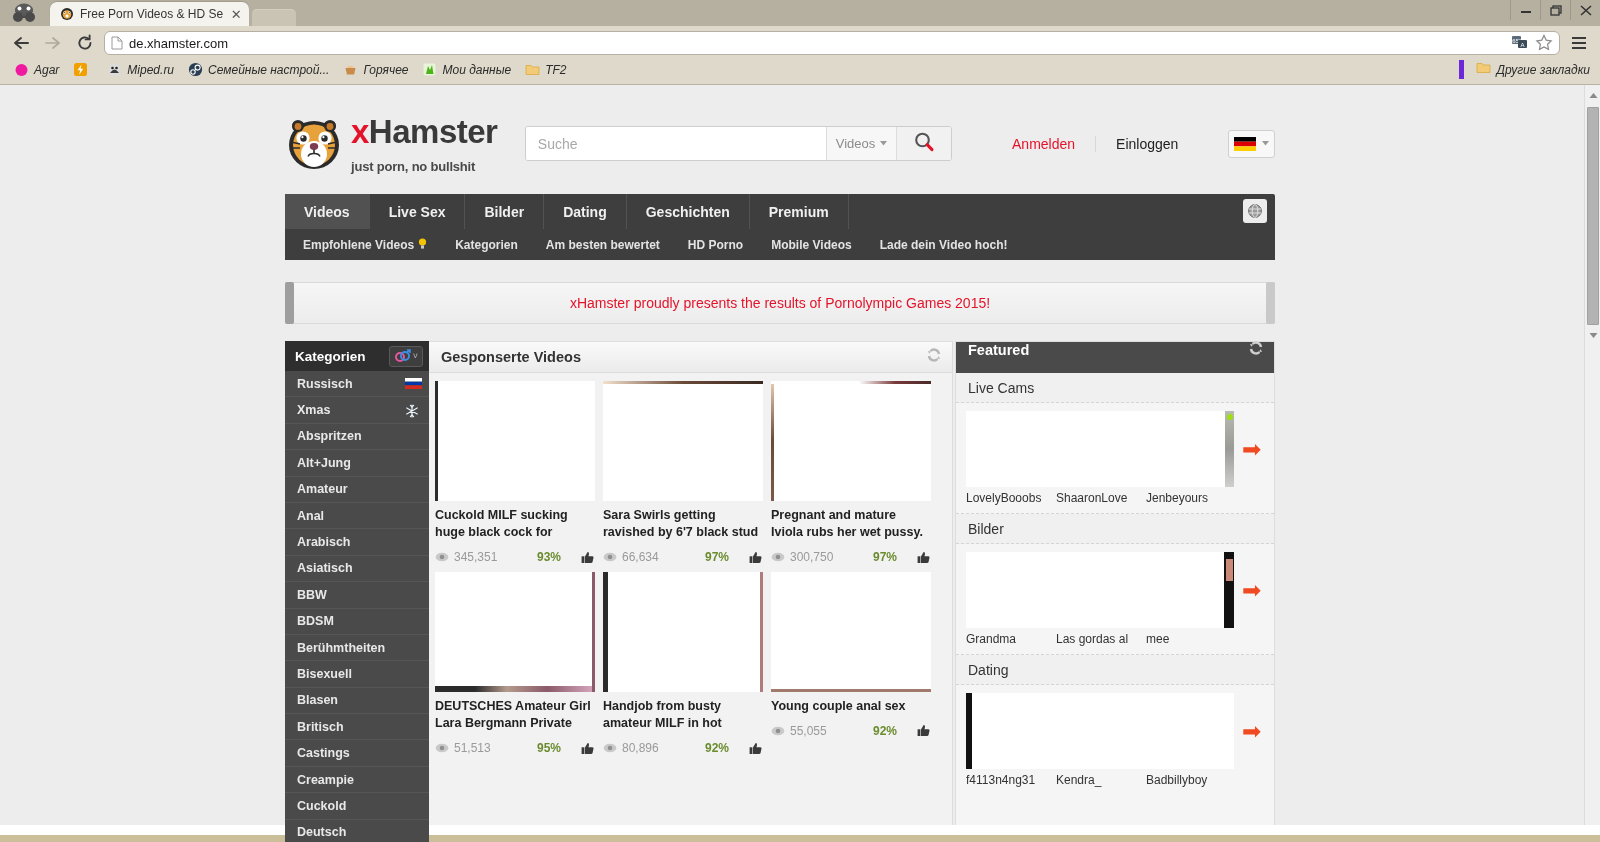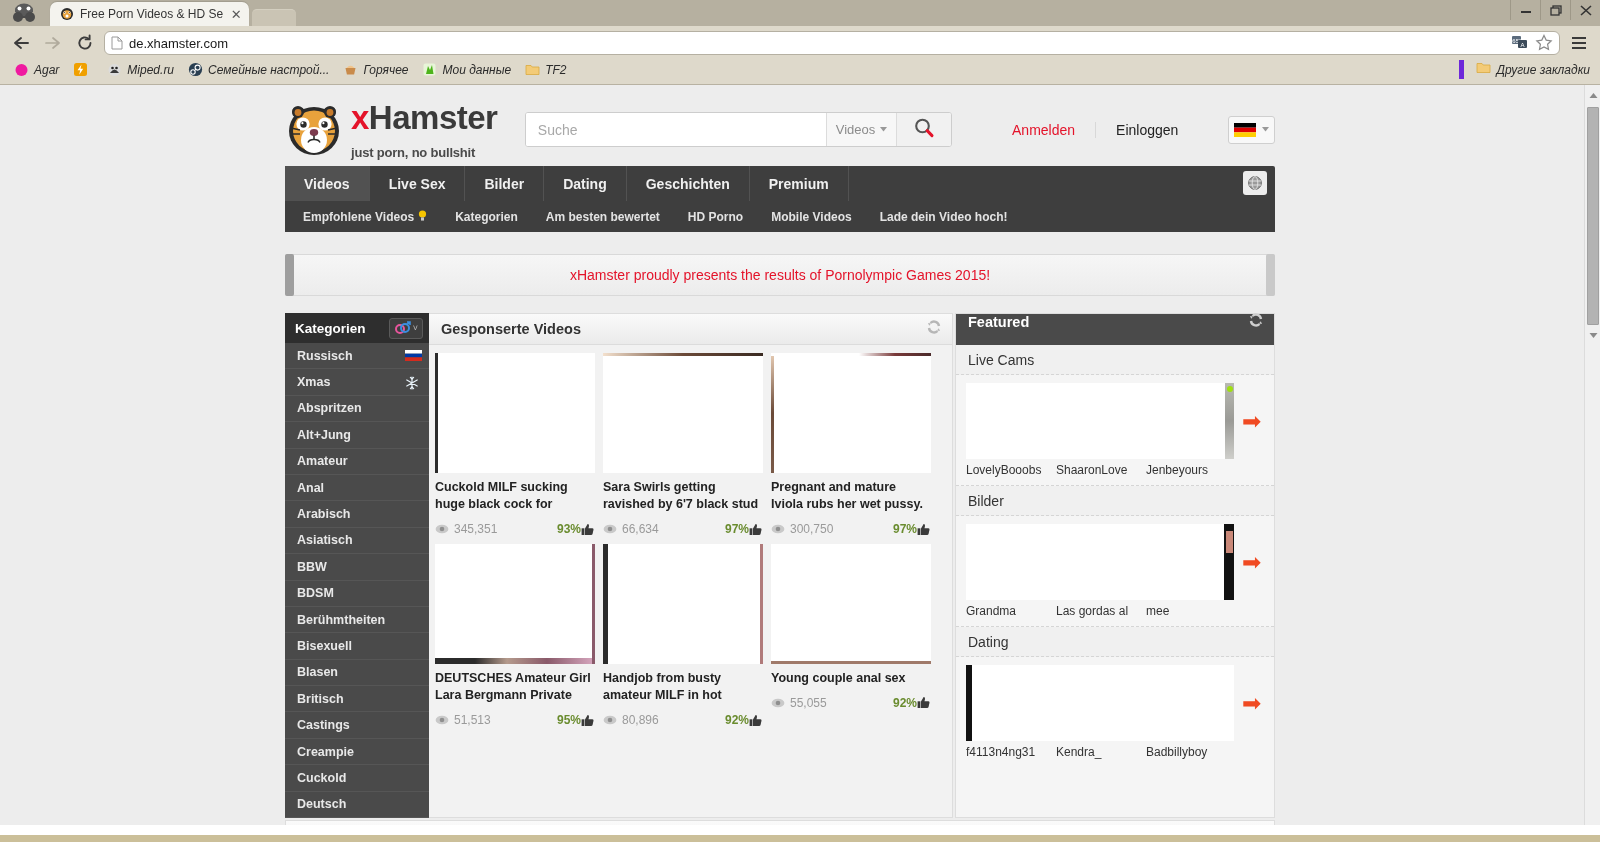--- a/index.html
+++ b/index.html
@@ -98,21 +98,21 @@
     background: #ededed; overflow: hidden;
   }
   .page-inner { position: relative; width: 1585px; height: 740px; }
 
   .site {
     position: absolute; left: 285px; top: 0; width: 990px;
   }
 
   
   .site-header {
-    height: 81px; display: flex; align-items: center; gap: 12px;
+    height: 109px; display: flex; align-items: center; gap: 12px;
     padding-top: 8px;
   }
   .logo { display: flex; align-items: center; gap: 8px; width: 255px; }
   .logo-mark { width: 58px; height: 55px; flex: 0 0 58px; }
   .logo-text { line-height: 1; }
   .logo-word { font-size: 33px; font-weight: bold; color: #3a3a3a; letter-spacing: -0.5px; }
   .logo-word .x { color: #e4132a; }
   .logo-tag { font-size: 13px; font-weight: bold; color: #4a4a4a; margin-top: 12px; letter-spacing: -0.2px; }
 
   .searchbox {
@@ -232,21 +232,21 @@
   .vid-title {
     font-size: 12.5px; font-weight: bold; color: #222; line-height: 1.35;
     margin-top: 6px; height: 34px; overflow: hidden;
   }
   .vid-title.short { height: auto; }
   .vid-meta {
     display: flex; align-items: flex-end; justify-content: space-between;
     margin-top: 5px; height: 18px;
   }
   .vid-views { display: flex; align-items: center; gap: 5px; color: #9a9a9a; font-size: 12px; }
-  .vid-rate { display: flex; align-items: center; gap: 0; }
+  .vid-rate { display: flex; align-items: center; gap: 20px; }
   .vid-pct { color: #6a8c2f; font-size: 12px; font-weight: bold; }
 
   
   .featured { width: 320px; margin-left: 2px; background: #f5f5f5;
     border: 1px solid #ddd; }
   .ft-head {
     height: 31px; background: #4a4a4a; display: flex; align-items: center;
     justify-content: space-between; padding: 0 10px 16px 12px;
   }
   .ft-head .pt { color: #fff; font-size: 14.5px; font-weight: bold; }

